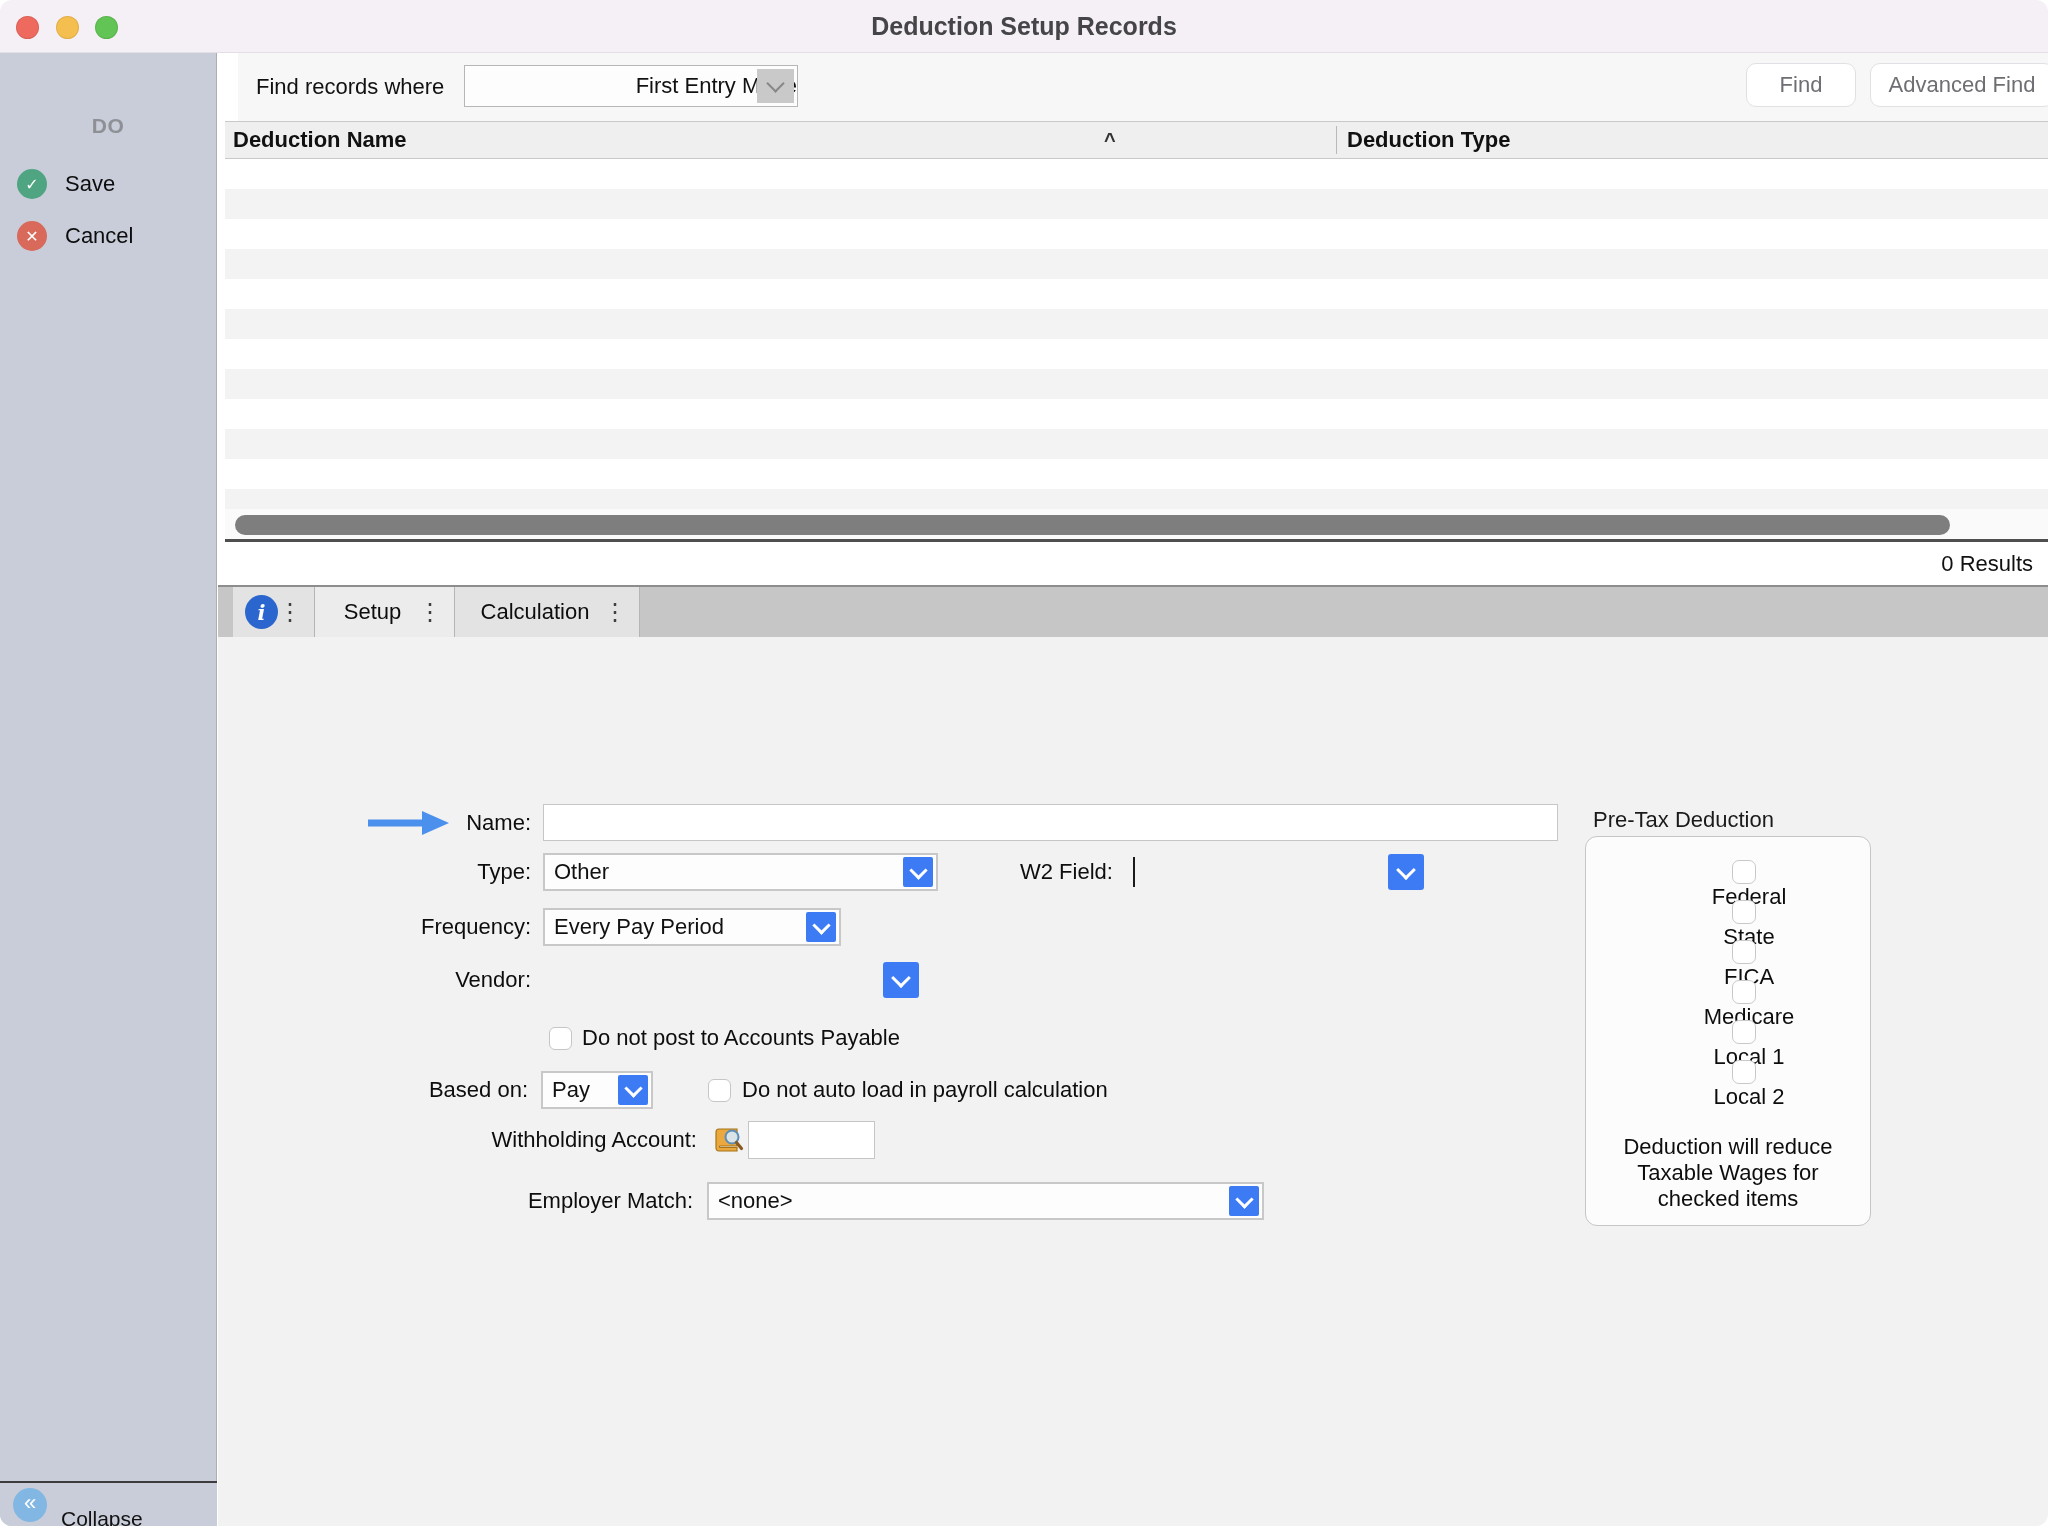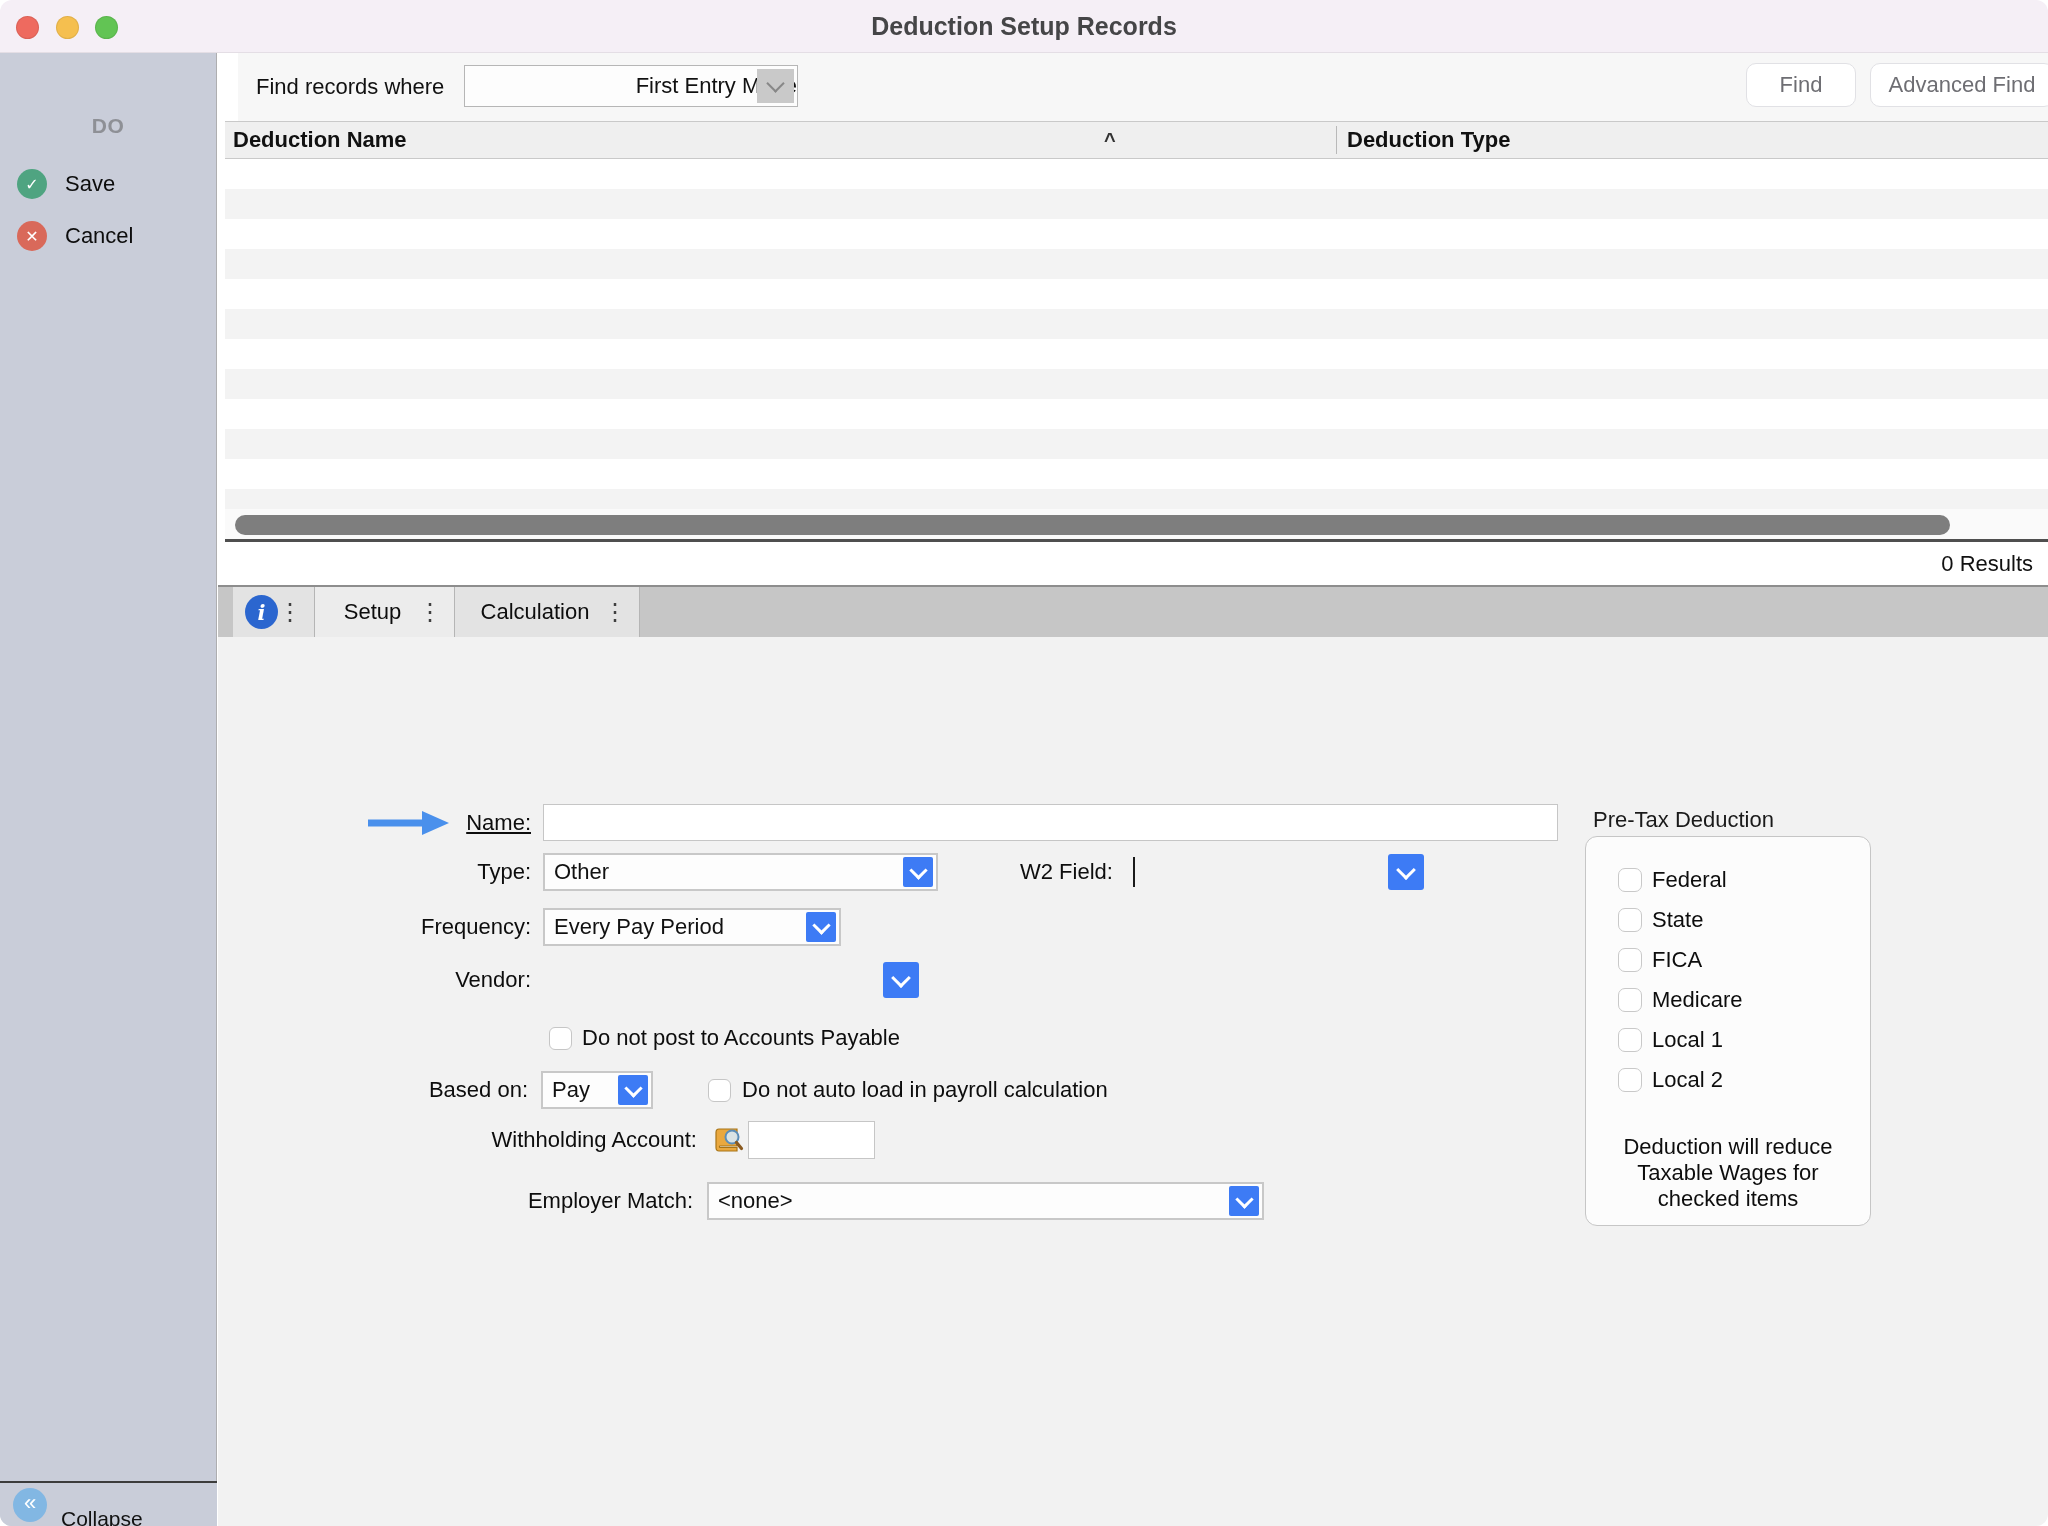--- a/index.html
+++ b/index.html
@@ -81,21 +81,21 @@
   .row-freq { top:271px; left:82px; height:38px; }
   .row-vendor { top:325px; left:82px; height:36px; }
   .row-ap { top:389px; left:331px; height:24px; }
   .row-based { top:434px; left:82px; height:38px; }
   .row-wh { top:484px; left:82px; height:38px; }
   .row-em { top:545px; left:82px; height:38px; }
 
   
   .pretax-title { position:absolute; left:1375px; top:170px; font-size:22px; color:#1a1a1a; }
   .pretax-panel { position:absolute; left:1367px; top:199px; width:286px; height:390px; background:#fcfcfc; border:1.5px solid #c6c6c6; border-radius:12px; box-sizing:border-box; }
-  .pretax-item { display:flex; align-items:center; height:40px; margin-left:32px; }
+  .pretax-item { display:flex; align-items:center; height:40px; margin-left:32px;flex-direction:column; }
   .pretax-item:first-of-type { margin-top:23px; }
   .pcbox { width:24px; height:24px; background:#fff; border:1.5px solid #c9c9c9; border-radius:7px; box-sizing:border-box; cursor:pointer; flex:0 0 auto; }
   .pretax-note { margin:34px auto 0; width:252px; text-align:center; font-size:22px; line-height:26px; color:#0d0d0d; }
 </style>
 </head>
 <body>
 
 <div class="app">
 
   <div class="titlebar">
@@ -167,21 +167,21 @@
       </div>
     </div>
 
     <div class="content">
 
       <div class="form-row row-name">
         <svg width="84" height="26" style="margin-left:66px; flex:0 0 auto;">
           <line x1="2" y1="13" x2="60" y2="13" stroke="#4a90ec" stroke-width="7"></line>
           <polygon points="56,1 83,13 56,25" fill="#4a90ec"></polygon>
         </svg>
-        <span class="flabel" style="width:81px;text-decoration:underline;">Name:</span>
+        <span class="flabel" style="width:81px;">Name:</span>
         <input class="tinput" style="margin-left: 12px; width: 1015px; height: 37px;" value="">
       </div>
 
       <div class="form-row row-type">
         <span class="flabel" style="width:231px;">Type:</span>
         <div class="dd" style="margin-left:12px; width:395px; height:38px;">
           <span class="dd-text">Other</span>
           <span class="dd-btn">
               <span class="chev"></span>
             </span>

